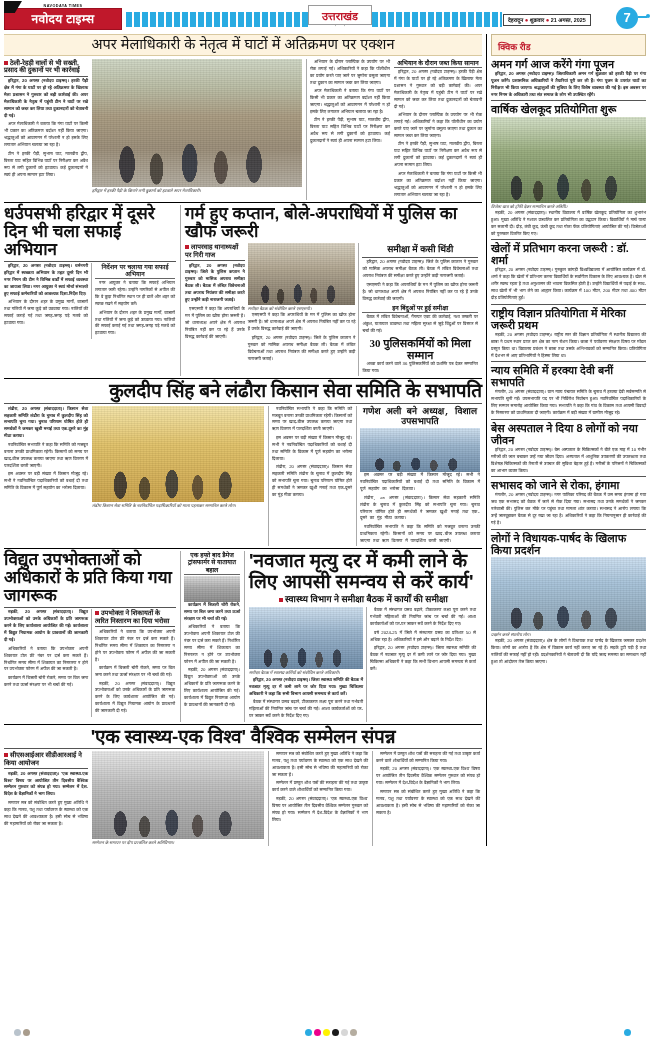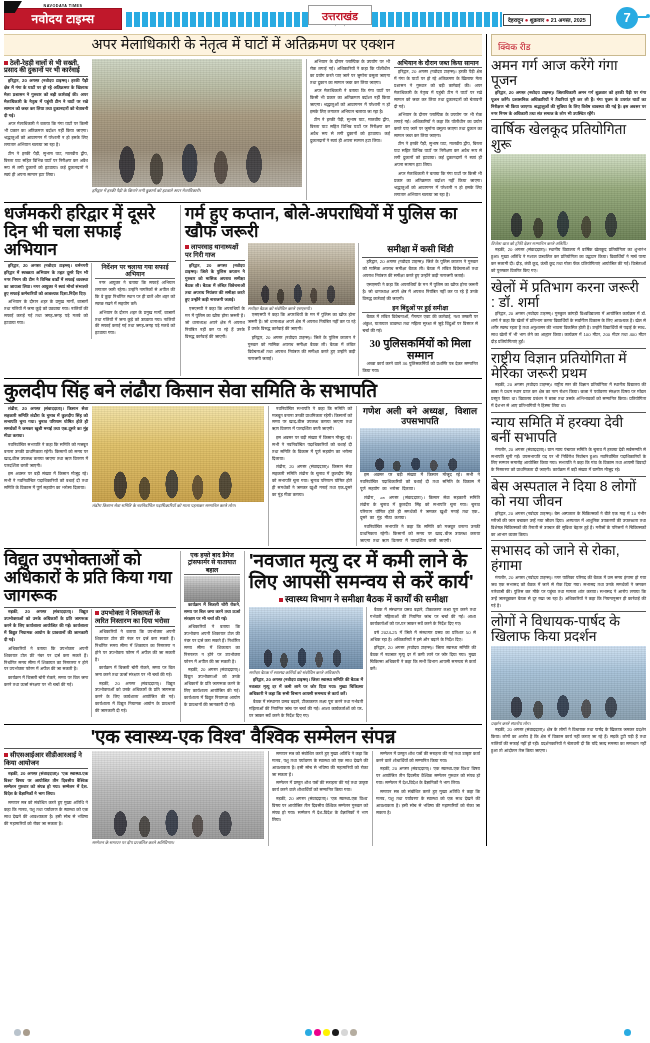--- a/index.html
+++ b/index.html
@@ -47,21 +47,21 @@
   .side-wrap { width:160px; border-left:1px solid #000; padding-left:4px; }
 
   
   .h-main { font-size:25px; font-weight:bold; line-height:1.06; letter-spacing:-.2px;
             padding:2px 0 1px 2px; }
   .h-sub { background:#fdf3df; border-top:1px solid #d9c9a0; border-bottom:1px solid #d9c9a0;
            font-size:14.5px; text-align:center; padding:1px 0 2px; line-height:1.15; }
   .h-l2 { font-size:17px; font-weight:bold; line-height:1.06; }
   .h-big { font-size:19px; font-weight:bold; line-height:1.05; letter-spacing:-.2px; }
   .h-quote { font-size:19px; font-weight:bold; line-height:1.1; }
-  .h-side { font-size:14px; font-weight:normal; line-height:1.1; margin:2px 0 1px; }
+  .h-side { font-size:11px; font-weight:bold; line-height:1.1; margin:2px 0 1px; }
   .h-mid { font-size:11px; font-weight:bold; line-height:1.1; }
   .sub-ital { font-size:9px; font-weight:bold; text-align:center; line-height:1.15; padding:1px 0; }
   .rule { border-top:1px solid #000; margin:2px 0; }
   .rule-thin { border-top:.5px solid #555; margin:1.5px 0; }
   .vline { border-left:1px solid #aaa; }
 
   
   .body-col { font-size:4.3px; line-height:1.62; text-align:justify; color:#1a1a1a;
               hyphens:auto; word-spacing:.2px; }
   .body-col p { margin-bottom:1.5px; text-indent:4px; }
@@ -185,21 +185,21 @@
           </div>
         </div>
       </div>
     </div>
 
     <div class="rule"></div>
 
     <div class="flex g3">
 
       <div style="width:172px;">
-        <div class="h-l2">धर्जमकरी हरिद्वार में दूसरे दिन भी चला सफाई अभियान</div>
+        <div class="h-l2">धर्उपसभी हरिद्वार में दूसरे दिन भी चला सफाई अभियान</div>
         <div class="rule-thin"></div>
         <div class="flex g2">
           <div style="width:84px;" class="body-col">
             <p class="lede">हरिद्वार, 20 अगस्त (नवोदय टाइम्स)। धर्मनगरी हरिद्वार में स्वच्छता अभियान के तहत दूसरे दिन भी नगर निगम की टीम ने विभिन्न वार्डों में सफाई व्यवस्था का जायजा लिया। नगर आयुक्त ने स्वयं मोर्चा संभालते हुए सफाई कर्मचारियों को आवश्यक दिशा-निर्देश दिए।</p>
             <p>अभियान के दौरान शहर के प्रमुख मार्गों, बाजारों तथा गलियों में जमा कूड़े को उठवाया गया। नालियों की सफाई कराई गई तथा जगह-जगह पड़े मलबे को हटवाया गया।</p>
           </div>
           <div style="width:84px;" class="body-col vline">
             <div style="padding-left:3px;">
               <div class="mini-head">निर्देशन पर चलाया गया सफाई अभियान</div>
               <p>नगर आयुक्त ने बताया कि सफाई अभियान लगातार जारी रहेगा। उन्होंने नागरिकों से अपील की कि वे कूड़ा निर्धारित स्थान पर ही डालें और शहर को स्वच्छ रखने में सहयोग करें।</p>
@@ -250,21 +250,21 @@
               </div>
             </div>
           </div>
         </div>
       </div>
     </div>
 
     <div class="rule"></div>
 
     <div>
-      <div class="h-big" style="text-align:left;">कुलदीप सिंह बने लंढौरा किसान सेवा समिति के सभापति</div>
+      <div class="h-big" style="text-align:right;">कुलदीप सिंह बने लंढौरा किसान सेवा समिति के सभापति</div>
       <div class="rule-thin"></div>
       <div class="flex g3" style="margin-top:2px;">
         <div style="width:84px;" class="body-col">
           <p class="lede">लंढौरा, 20 अगस्त (संवाददाता)। किसान सेवा सहकारी समिति लंढौरा के चुनाव में कुलदीप सिंह को सभापति चुना गया। चुनाव परिणाम घोषित होते ही समर्थकों ने जमकर खुशी मनाई तथा एक-दूसरे का मुंह मीठा कराया।</p>
           <p>नवनिर्वाचित सभापति ने कहा कि समिति को मजबूत बनाना उनकी प्राथमिकता रहेगी। किसानों को समय पर खाद-बीज उपलब्ध कराया जाएगा तथा ऋण वितरण में पारदर्शिता बरती जाएगी।</p>
           <p>इस अवसर पर बड़ी संख्या में किसान मौजूद रहे। सभी ने नवनिर्वाचित पदाधिकारियों को बधाई दी तथा समिति के विकास में पूर्ण सहयोग का भरोसा दिलाया।</p>
         </div>
         <div style="width:172px;">
           <div class="photo ph-yellow noise figs" style="height:96px;"></div>
           <div class="cap">लंढौरा किसान सेवा समिति के नवनिर्वाचित पदाधिकारियों को माला पहनाकर सम्मानित करते लोग।</div>
@@ -393,21 +393,21 @@
           </div>
         </div>
       </div>
     </div>
 
   </div>
 
   <div class="side-wrap">
 
     <div style="background:#fdf3df;border:.5px solid #c9b98f;padding:1px 6px;margin-bottom:2px;">
-      <span style="font-size:9px;font-weight:normal;color:#c0182b;">क्विक रीड</span>
+      <span style="font-size:9px;font-weight:bold;color:#c0182b;">क्विक रीड</span>
     </div>
 
     <div>
       <div class="h-side">अमन गर्ग आज करेंगे गंगा पूजन</div>
       <div class="body-col">
           <p class="lede">हरिद्वार, 20 अगस्त (नवोदय टाइम्स)। जिलाधिकारी अमन गर्ग शुक्रवार को हरकी पैड़ी पर गंगा पूजन करेंगे। प्रशासनिक अधिकारियों ने तैयारियां पूरी कर ली हैं। गंगा पूजन के उपरांत घाटों का निरीक्षण भी किया जाएगा। श्रद्धालुओं की सुविधा के लिए विशेष व्यवस्था की गई है। इस अवसर पर नगर निगम के अधिकारी तथा संत समाज के लोग भी उपस्थित रहेंगे।</p>
         </div>
     </div>
     <div class="rule-thin"></div>
 

